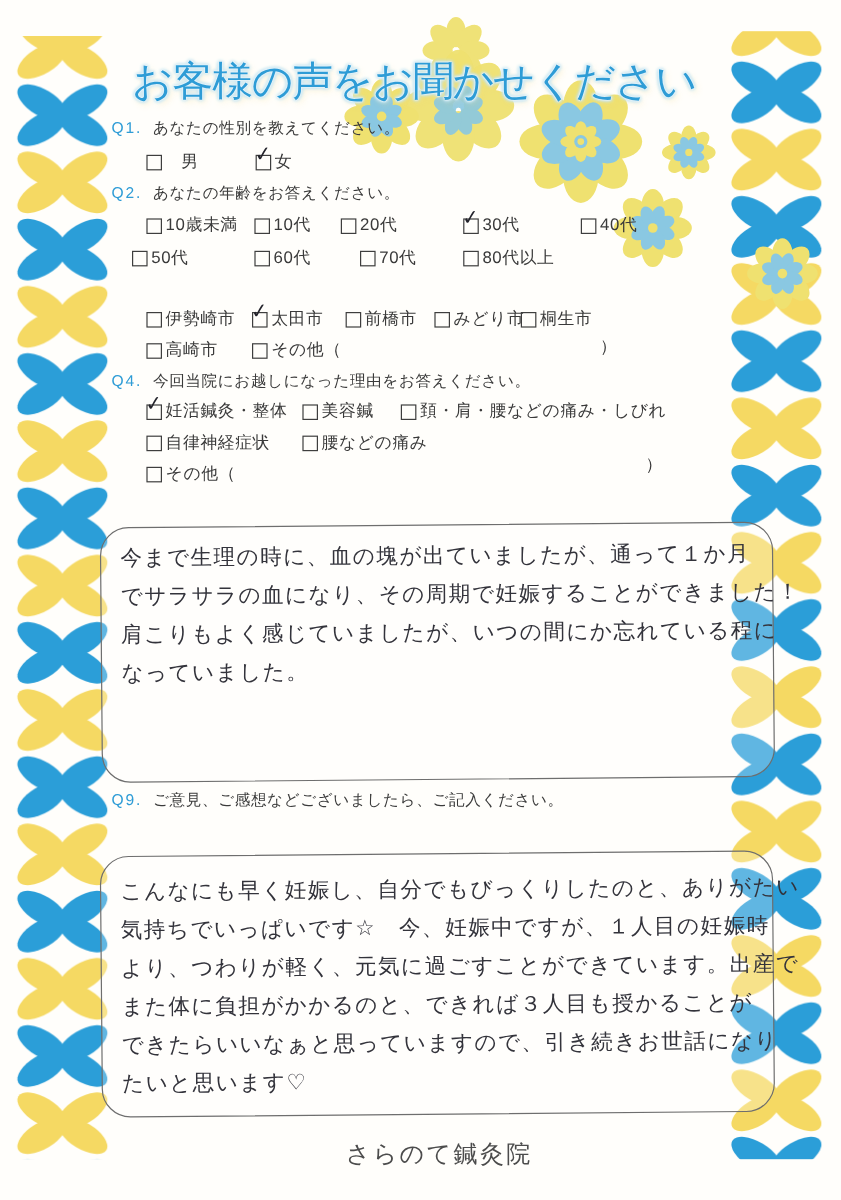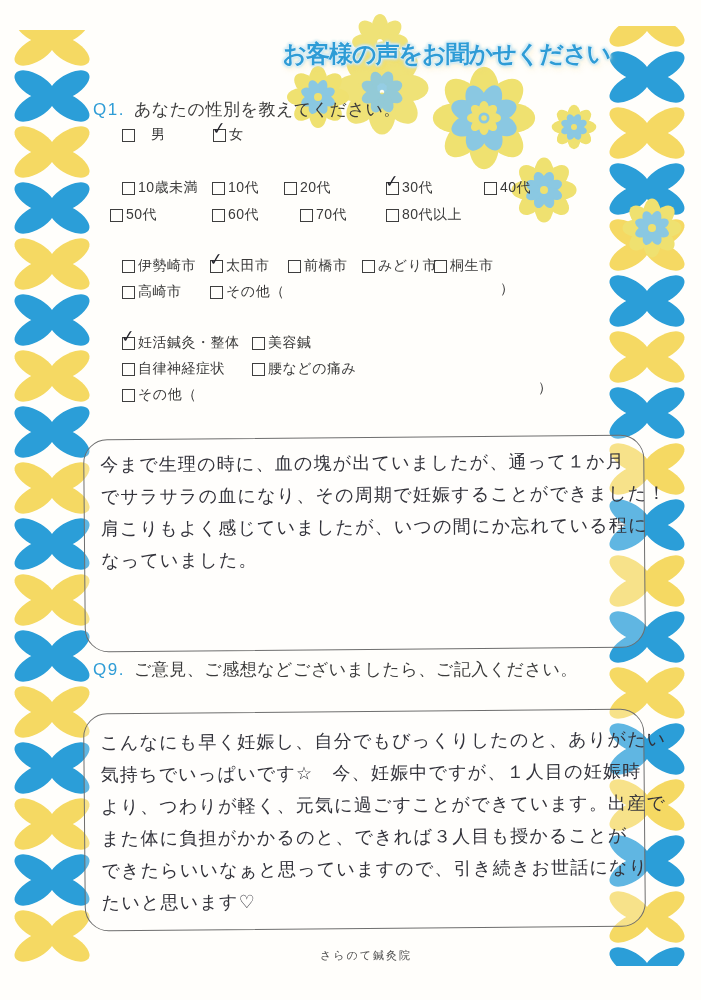--- a/index.html
+++ b/index.html
@@ -5,32 +5,31 @@
   html,body{margin:0;padding:0;background:#e8e8e8;}
   .page{
     position:relative;width:701px;height:1000px;margin:0 auto;
     background:#fffefb;overflow:hidden;
     font-family:"Liberation Sans","DejaVu Sans",sans-serif;
     color:var(--ink,#3b3b3b);
   }
   svg.border-strip, svg.flower-cluster{position:absolute;pointer-events:none;}
   .title{
     position:absolute;left:110px;top:22px;width:500px;z-index:3;
-    font-size:24px;font-weight:bold;letter-spacing:-1px;white-space:nowrap;
+    font-size:34px;font-weight:normal;letter-spacing:-1px;white-space:nowrap;
     color:var(--accent-blue,#2e9cd6);
     text-shadow:
       0 0 2px #ffffff,0 0 1px #ffffff,
       1px 1px 3px var(--title-halo,#c3e5f4),
       -1px -1px 3px var(--title-halo,#c3e5f4),
       1px -1px 3px var(--title-halo,#c3e5f4),
       -1px 1px 3px var(--title-halo,#c3e5f4),
       2px 3px 6px rgba(246,214,130,0.45);
-    text-align: right;
-  }
-  .qlabel{position:absolute;left:93px;font-size:17px;white-space:nowrap;z-index:2;}
+  }
+  .qlabel{position:absolute;left:93px;font-size:13px;white-space:nowrap;z-index:2;}
   .qnum{color:var(--accent-blue,#2e9cd6);letter-spacing:1.5px;margin-right:9px;}
   .qtext{color:var(--ink,#3b3b3b);letter-spacing:0.5px;}
   .opt{position:absolute;display:inline-flex;align-items:center;height:16px;white-space:nowrap;z-index:2;}
   .cb{position:relative;flex:none;width:11px;height:11px;border:1.6px solid #3e3e3e;margin-right:3px;background:transparent;}
   .check{
     position:absolute;left:-2px;top:-10px;font-size:17px;font-weight:700;
     color:#23232b;transform:rotate(-6deg);line-height:1;
   }
   .lbl{font-size:14px;color:#3a3a3a;letter-spacing:0.5px;}
   .paren-close{position:absolute;font-size:14px;color:#3a3a3a;z-index:2;}
@@ -39,21 +38,21 @@
     border:1.5px solid var(--box-border,#6e6e6e);border-radius:24px;
     transform:rotate(-0.5deg);z-index:2;background:rgba(255,255,255,0.25);
   }
   .hand{
     font-size:18px;letter-spacing:1.2px;line-height:32px;white-space:nowrap;
     color:var(--handwriting-ink,#33333b);padding-left:16px;
     transform:rotate(0.1deg);
   }
   .footer{
     position:absolute;left:36px;width:660px;top:948px;text-align:center;
-    font-size:11px;letter-spacing:2px;color:#4c4c4c;z-index:2;
+    font-size:20px;letter-spacing:2px;color:#4c4c4c;z-index:2;
   }
 </style>
 </head>
 <body>
 
 <div class="page">
 
   <svg class="border-strip" style="left:0;top:0;" width="96" height="1000" viewBox="0 0 96 1000">
     <defs>
       <g id="f4">
@@ -131,20 +130,23 @@
     <span class="cb"></span>
     <span class="lbl" style="margin-left:13px">男</span>
   </span>
   <span class="opt" style="left:213px;top:127px">
     <span class="cb">
         <span class="check">✓</span>
       </span>
     <span class="lbl">女</span>
   </span>
 
+  <div class="qlabel" style="top:152px">
+    <span class="qnum">Q2.</span><span class="qtext">あなたの年齢をお答えください。</span>
+  </div>
   <span class="opt" style="left:122px;top:180px">
       <span class="cb"></span>
       <span class="lbl">10歳未満</span>
     </span>
   <span class="opt" style="left:212px;top:180px">
       <span class="cb"></span>
       <span class="lbl">10代</span>
     </span>
   <span class="opt" style="left:284px;top:180px">
       <span class="cb"></span>
@@ -202,29 +204,36 @@
   <span class="opt" style="left:122px;top:284px">
       <span class="cb"></span>
       <span class="lbl">高崎市</span>
     </span>
   <span class="opt" style="left:210px;top:284px">
       <span class="cb"></span>
       <span class="lbl">その他（</span>
     </span>
   <span class="paren-close" style="left:500px;top:280px">）</span>
 
+  <div class="qlabel" style="top:309px">
+    <span class="qnum">Q4.</span><span class="qtext">今回当院にお越しになった理由をお答えください。</span>
+  </div>
   <span class="opt" style="left:122px;top:335px">
       <span class="cb">
         <span class="check">✓</span>
       </span>
       <span class="lbl">妊活鍼灸・整体</span>
     </span>
   <span class="opt" style="left:252px;top:335px">
       <span class="cb"></span>
       <span class="lbl">美容鍼</span>
+    </span>
+  <span class="opt" style="left:334px;top:335px">
+      <span class="cb"></span>
+      <span class="lbl">頚・肩・腰などの痛み・しびれ</span>
     </span>
   <span class="opt" style="left:122px;top:361px">
       <span class="cb"></span>
       <span class="lbl">自律神経症状</span>
     </span>
   <span class="opt" style="left:252px;top:361px">
       <span class="cb"></span>
       <span class="lbl">腰などの痛み</span>
     </span>
   <span class="opt" style="left:122px;top:387px">

